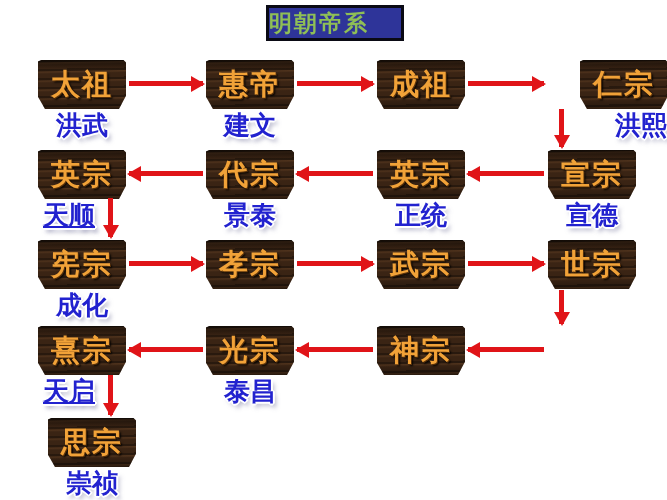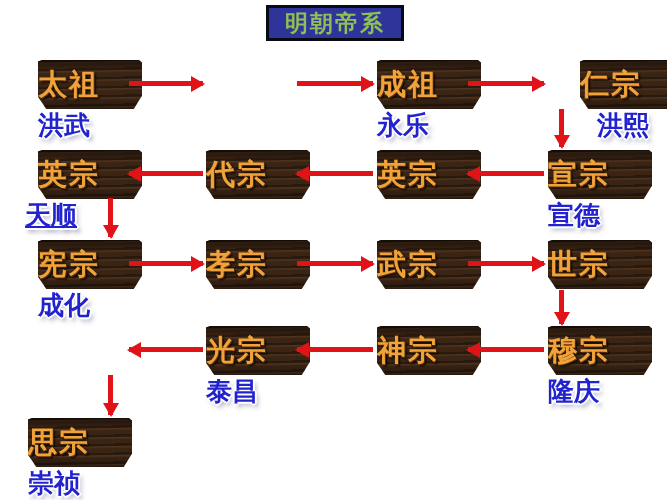--- a/index.html
+++ b/index.html
@@ -14,46 +14,46 @@
   }
   html,body{margin:0;padding:0;background:#d8d8d8;}
   #stage{
     position:relative;width:667px;height:500px;background:var(--background);
     font-family:"DejaVu Sans","Liberation Sans",sans-serif;overflow:hidden;
   }
   
   .title-plate{
     position:absolute;left:266px;top:5px;width:138px;height:36px;
     background:var(--title-bg);border:3px solid var(--title-border);
-    box-sizing:border-box;display:flex;align-items:center;justify-content:center;
+    box-sizing:border-box;display:flex;align-items:center;
   }
   .title-plate span{
     color:var(--title-text);font-weight:bold;font-size:23px;letter-spacing:2px;white-space:nowrap;
   }
   
   .node{position:absolute;width:88px;}
   .plaque{
-    position:relative;width:104px;height:49px;
+    position:relative;width:88px;height:49px;
     background-image:
       linear-gradient(180deg, rgba(0,0,0,.55), rgba(0,0,0,0) 20%),
       linear-gradient(0deg, rgba(0,0,0,.35), rgba(0,0,0,0) 22%),
       repeating-linear-gradient(179deg,
         rgba(0,0,0,.30) 0px, rgba(0,0,0,.30) 2px,
         rgba(140,92,52,.28) 3px, rgba(0,0,0,0) 5px, rgba(0,0,0,0) 9px);
     background-color:var(--plaque-bg);
     clip-path:polygon(0% 3%, 4% 0%, 97% 0%, 100% 5%, 100% 73%, 92% 100%, 8% 100%, 0% 75%);
-    display:flex;align-items:center;justify-content:flex-start;
+    display:flex;align-items:center;justify-content:center;
   }
   .plaque span{
     font-size:29px;font-weight:bold;letter-spacing:2px;line-height:1;
     color:var(--plaque-text);white-space:nowrap;
     text-shadow:1px 1px 0 #57300a, 2px 2px 2px rgba(0,0,0,.9);
   }
   .era{
-    position:absolute;top:51px;left:0;width:88px;
+    position:absolute;top:51px;left:0;width:88px;text-align:center;
     font-size:26px;font-weight:bold;line-height:1.1;color:var(--era-text);white-space:nowrap;
     text-shadow:
       -2px 0 #fff, 2px 0 #fff, 0 -2px #fff, 0 2px #fff,
       -1px -1px #fff, 1px -1px #fff, -1px 1px #fff, 1px 1px #fff,
       3px 4px 4px rgba(110,110,150,.55);
   }
   .era.shift-right{transform:translateX(17px);}
   .era.shift-left{transform:translateX(-13px);text-decoration:underline;}
   
   .arrow{position:absolute;background:var(--arrow);}
@@ -83,48 +83,55 @@
   <div class="title-plate">
     <span>明朝帝系</span>
   </div>
 
   <div class="node" style="left:38px;top:60px">
     <div class="plaque">
         <span>太祖</span>
       </div>
     <div class="era">洪武</div>
   </div>
+  <div class="node" style="left:206px;top:60px">
+    <div class="plaque">
+        <span>惠帝</span>
+      </div>
+    <div class="era">建文</div>
+  </div>
   <div class="node" style="left:377px;top:60px">
     <div class="plaque">
         <span>成祖</span>
       </div>
-    <div class="era">永乐</div>
   </div>
   <div class="node" style="left:580px;top:60px">
     <div class="plaque">
         <span>仁宗</span>
       </div>
     <div class="era shift-right">洪熙</div>
   </div>
 
   <div class="node" style="left:38px;top:150px">
     <div class="plaque">
         <span>英宗</span>
       </div>
     <div class="era shift-left">天顺</div>
   </div>
   <div class="node" style="left:206px;top:150px">
     <div class="plaque">
         <span>代宗</span>
       </div>
+    <div class="era">景泰</div>
   </div>
   <div class="node" style="left:377px;top:150px">
     <div class="plaque">
         <span>英宗</span>
       </div>
+    <div class="era">正统</div>
   </div>
   <div class="node" style="left:548px;top:150px">
     <div class="plaque">
         <span>宣宗</span>
       </div>
     <div class="era">宣德</div>
   </div>
 
   <div class="node" style="left:38px;top:240px">
     <div class="plaque">
@@ -141,39 +148,39 @@
     <div class="plaque">
         <span>武宗</span>
       </div>
   </div>
   <div class="node" style="left:548px;top:240px">
     <div class="plaque">
         <span>世宗</span>
       </div>
   </div>
 
+  <div class="node" style="left:38px;top:326px">
+    <div class="plaque">
+        <span>熹宗</span>
+      </div>
+    <div class="era shift-left">天启</div>
+  </div>
   <div class="node" style="left:206px;top:326px">
     <div class="plaque">
         <span>光宗</span>
       </div>
     <div class="era">泰昌</div>
   </div>
   <div class="node" style="left:377px;top:326px">
     <div class="plaque">
         <span>神宗</span>
       </div>
   </div>
-  <div class="node" style="left:548px;top:326px">
-    <div class="plaque">
-        <span>穆宗</span>
-      </div>
-    <div class="era">隆庆</div>
-  </div>
-
-  <div class="node" style="left:28px;top:418px">
+
+  <div class="node" style="left:48px;top:418px">
     <div class="plaque">
         <span>思宗</span>
       </div>
     <div class="era">崇祯</div>
   </div>
 
   <div class="arrow arrow-h dir-right" style="left:129px;top:81px;width:74px"></div>
   <div class="arrow arrow-h dir-right" style="left:297px;top:81px;width:76px"></div>
   <div class="arrow arrow-h dir-right" style="left:468px;top:81px;width:76px"></div>
 

